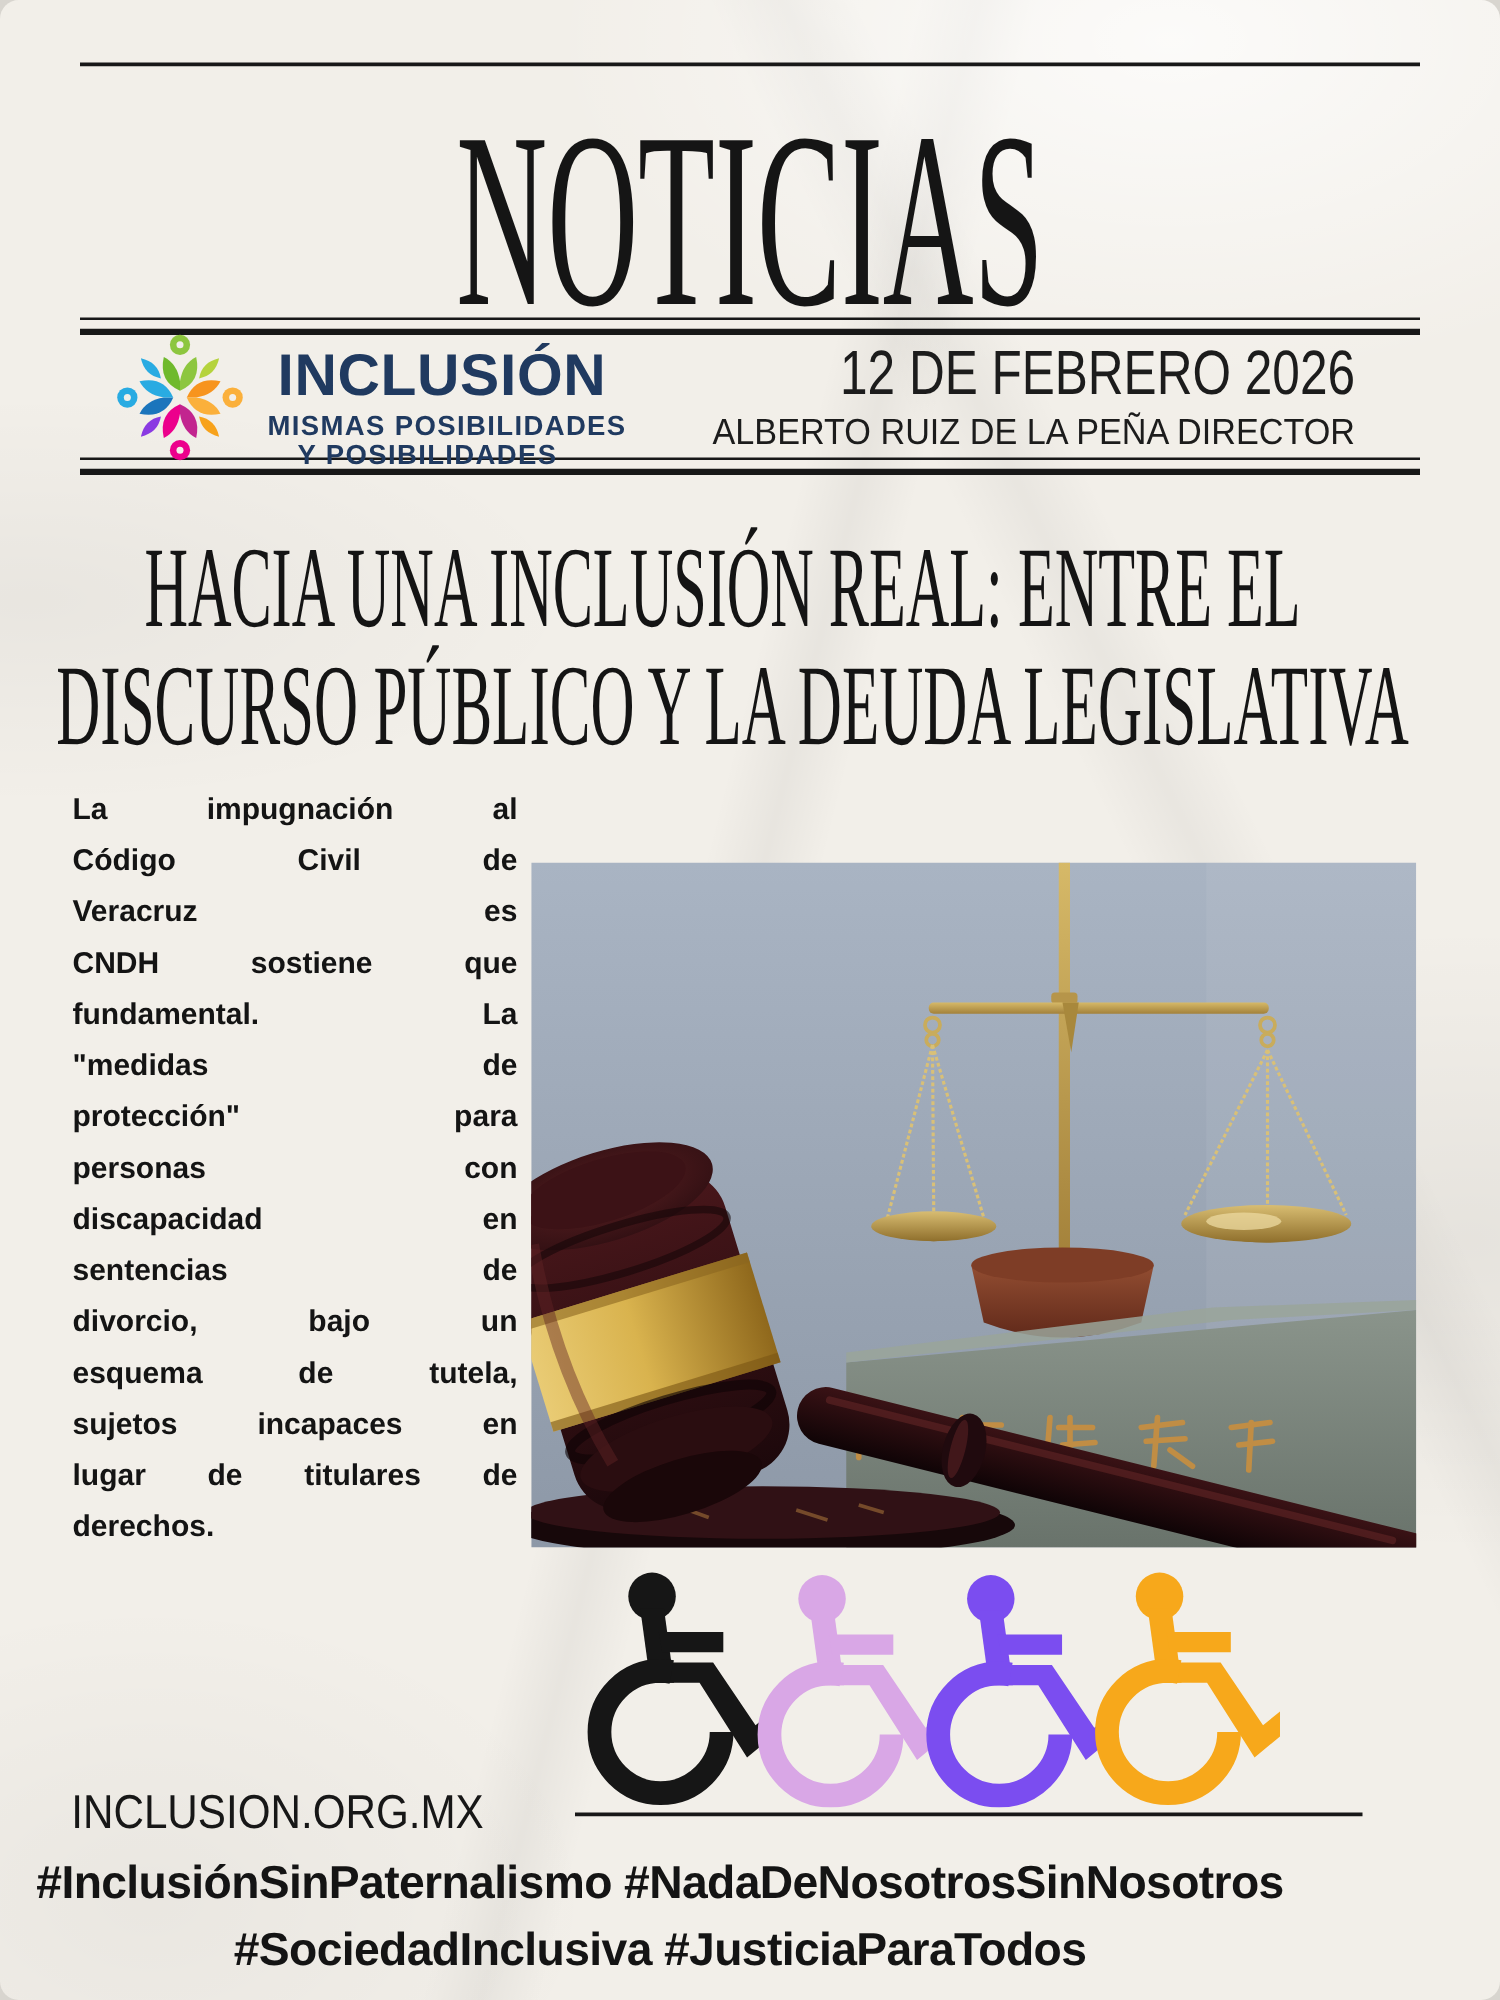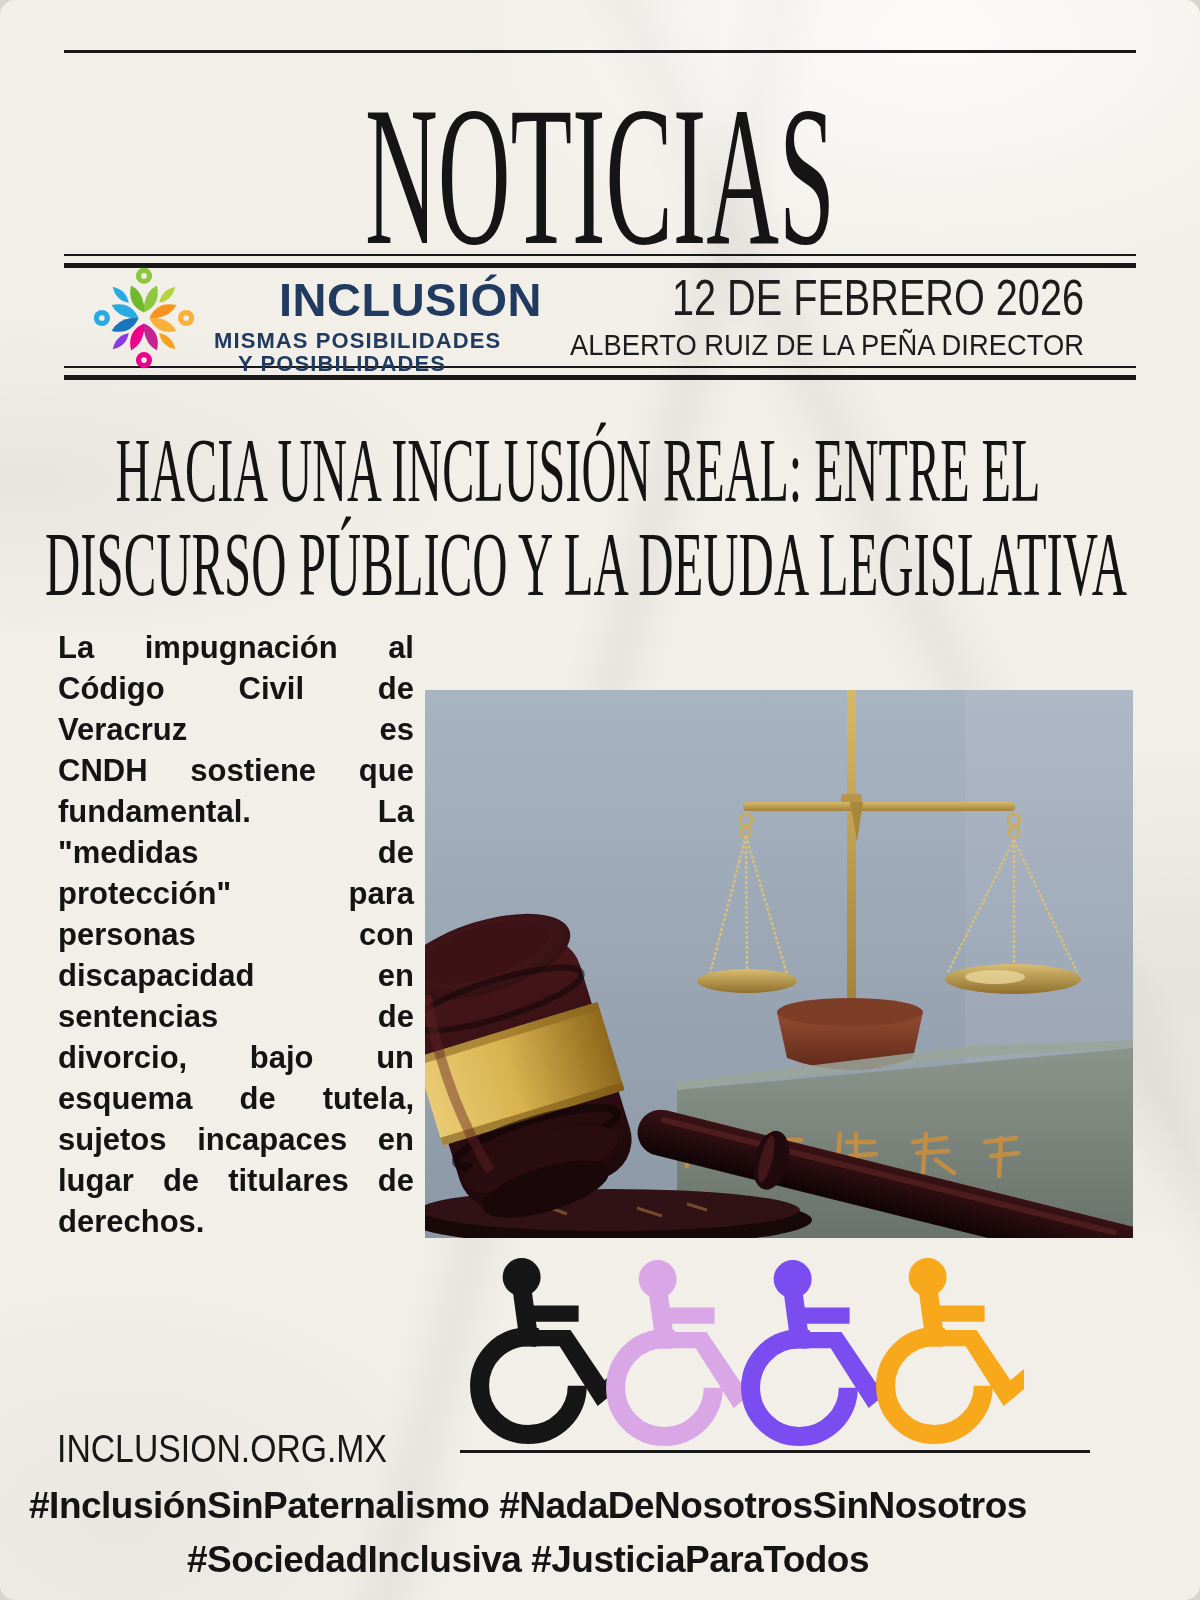--- a/index.html
+++ b/index.html
@@ -14,30 +14,30 @@
       radial-gradient(800px 300px at 2% 30%, rgba(0,0,0,.04), transparent 55%),
       radial-gradient(600px 400px at 10% 95%, rgba(0,0,0,.035), transparent 60%),
       #f2efe9;
     border-radius: 15px;
   }
   .abs{position:absolute;}
   .rule{position:absolute;background:#181818;}
   
   .logo-name{
     position:absolute;left:222px;top:272px;width:320px;
-    font-size:47px;font-weight:bold;color:#203a60;letter-spacing:.5px;white-space:nowrap;text-align:right;
+    font-size:47px;font-weight:bold;color:#203a60;letter-spacing:.5px;white-space:nowrap;
   }
   .logo-tag{
     position:absolute;left:214px;width:256px;text-align:center;
     color:#203a60;font-weight:bold;letter-spacing:1.1px;font-size:22px;white-space:nowrap;
   }
   
   #body-col{position:absolute;left:58px;top:627px;width:356px;}
   #body-col .bline{
-    height:41px;line-height:41px;font-size:31px;font-weight:bold;color:#141414;
+    height:41px;line-height:41px;font-size:24px;font-weight:bold;color:#141414;
     text-align:justify;text-align-last:justify;white-space:nowrap;overflow:visible;
   }
   #body-col .bline.last{text-align-last:left;}
   
   .hashtags{
     position:absolute;left:0;top:1479px;width:1056px;text-align:center;
     font-size:37px;font-weight:bold;color:#141414;line-height:54px;letter-spacing:-0.5px;
   }
   svg text{font-family:"Liberation Serif","DejaVu Serif",serif;}
   svg text.sans{font-family:"Liberation Sans","DejaVu Sans",sans-serif;}

